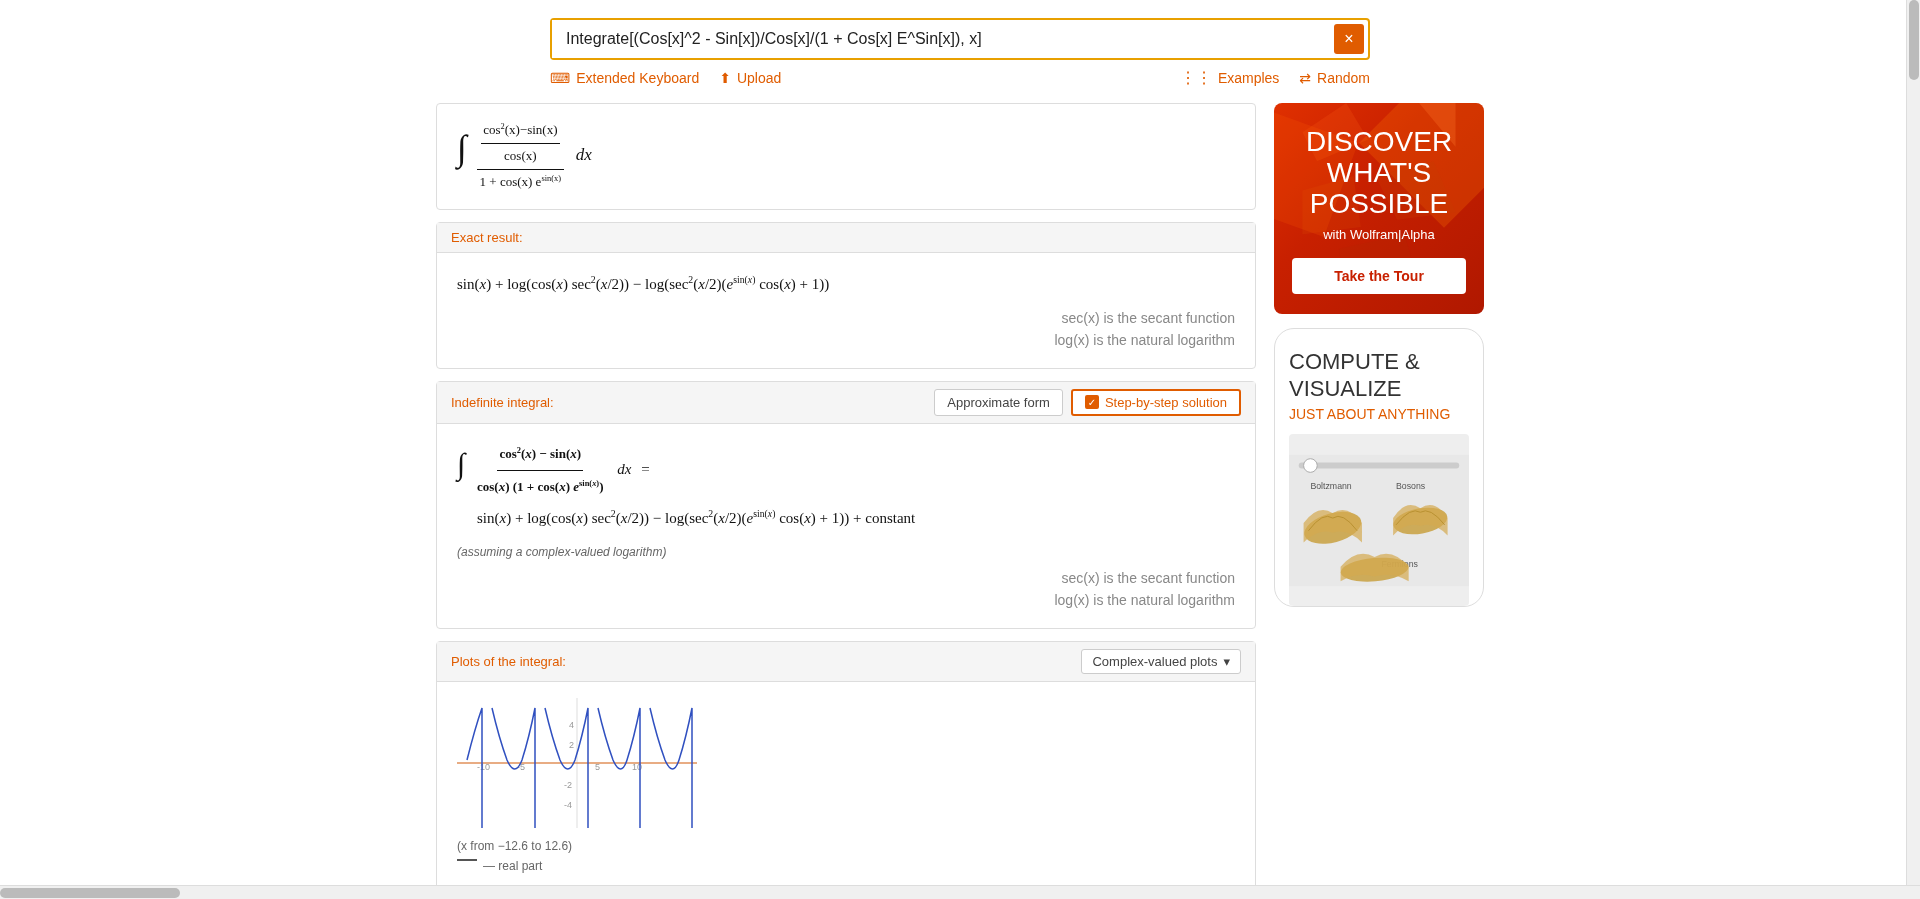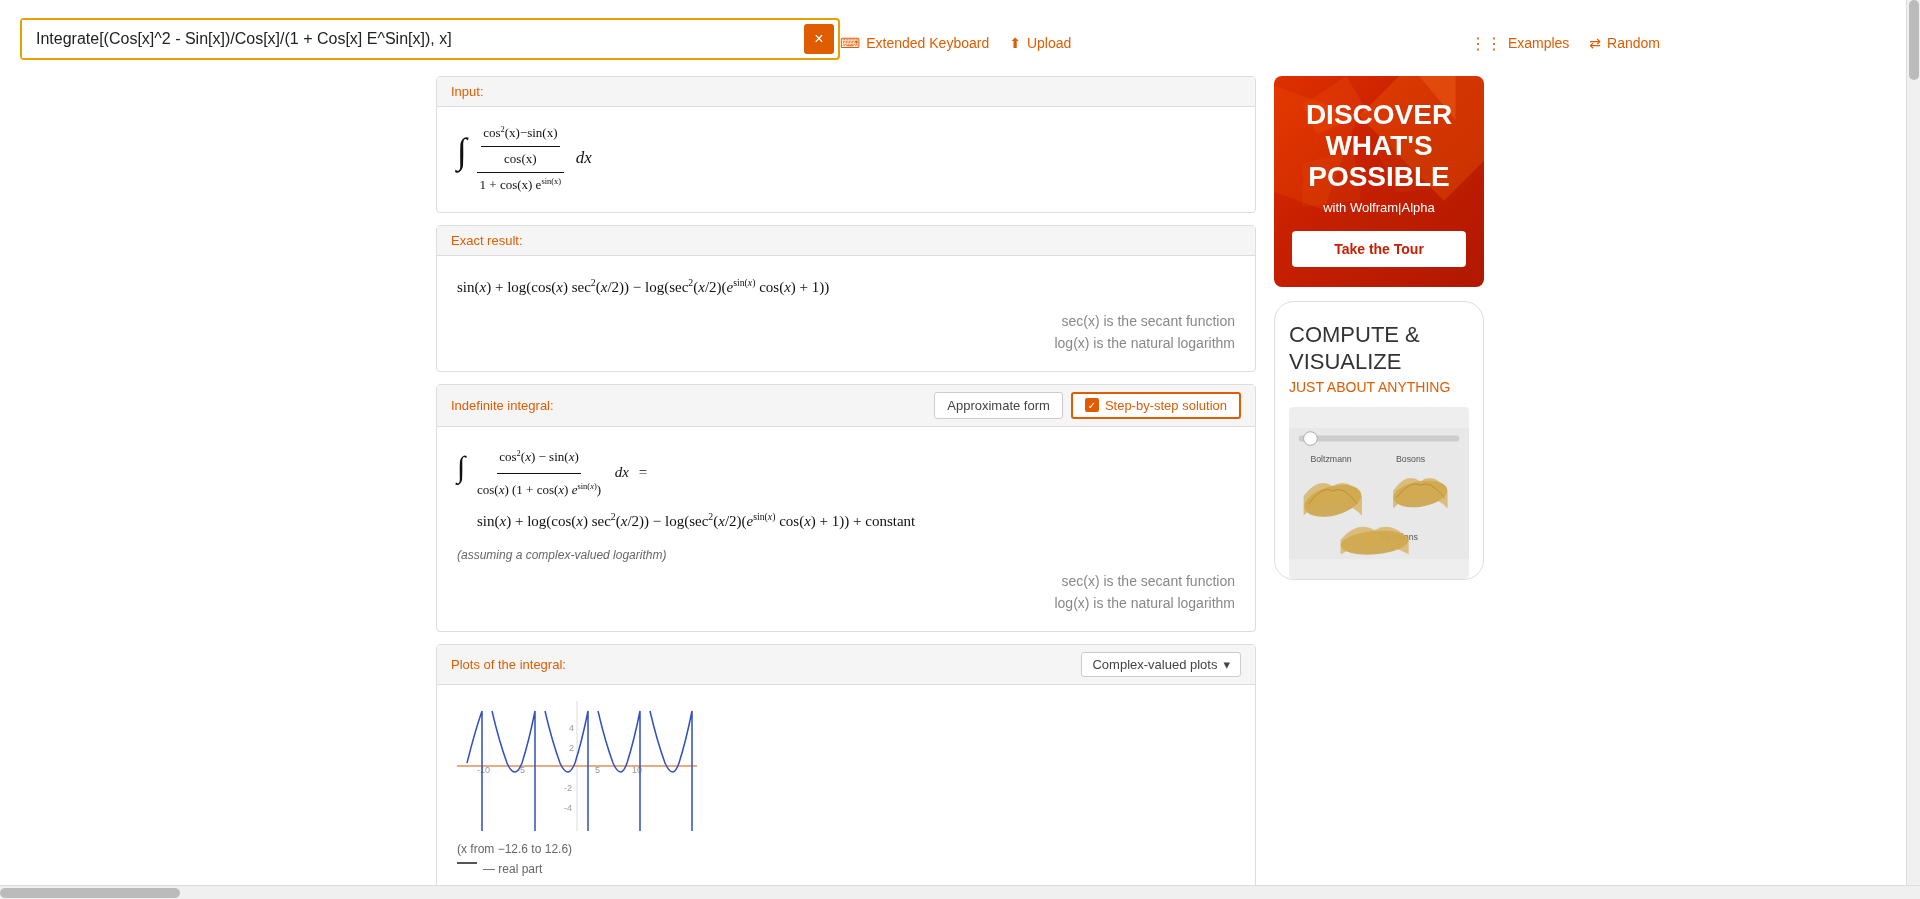--- a/index.html
+++ b/index.html
@@ -7,21 +7,21 @@
       font-family: Arial, sans-serif;
       background: #fff;
       color: #333;
       font-size: 14px;
       overflow-x: hidden;
     }
 
     
     .search-area {
       display: flex;
-      flex-direction: row;
+      flex-direction: column;
       align-items: center;
       padding: 18px 20px 0 20px;
       background: #fff;
     }
     .search-bar-wrapper {
       display: flex;
       align-items: center;
       width: 820px;
       border: 2px solid #e8a000;
       border-radius: 4px;
@@ -267,21 +267,21 @@
     .sidebar-card-red::after {
       content: '';
       position: absolute;
       top: 20px; left: -30px;
       width: 100px; height: 100px;
       background: rgba(255,100,0,0.18);
       transform: rotate(20deg);
     }
     .card-red-title {
       font-size: 28px;
-      font-weight: 700;
+      font-weight: 400;
       line-height: 1.1;
       position: relative;
       z-index: 1;
     }
     .card-red-subtitle {
       font-size: 13px;
       margin-top: 8px;
       position: relative;
       z-index: 1;
     }
@@ -403,23 +403,20 @@
       </button>
     </div>
   </div>
 </div>
 
 <div class="main-layout">
 
   <div class="results-column">
 
     <div class="pod">
-      <div class="pod-header">
-        <span>Input:</span>
-      </div>
       <div class="pod-body">
         <div class="math-display">
           <span class="integral-sign">∫</span>
           <span>
             <span class="fraction">
               <span class="numerator">
                 <span class="fraction">
                   <span class="numerator">cos<sup>2</sup>(x)−sin(x)</span>
                   <span class="denominator">cos(x)</span>
                 </span>
@@ -456,21 +453,21 @@
             <span class="checkbox-icon">
               <span>✓</span>
             </span>
             <span>Step-by-step solution</span>
           </button>
         </div>
       </div>
       <div class="pod-body">
         <div class="math-display" style="font-size:15px; line-height:2.2;">
           <span class="integral-sign" style="font-size:30px;">∫</span>
-          <span class="fraction" style="font-size:14px;">
+          <span class="fraction" style="font-size:14px;font-weight:bold;">
             <span class="numerator">cos<sup>2</sup>(<i>x</i>) − sin(<i>x</i>)</span>
             <span class="denominator">cos(<i>x</i>) (1 + cos(<i>x</i>) <i>e</i><sup>sin(<i>x</i>)</sup>)</span>
           </span>
           <span style="margin-left:6px; font-style:italic;">dx</span>
           <span style="margin-left:6px;">=</span>
           <br>
           <span style="margin-left:20px;">
             sin(<i>x</i>) + log(cos(<i>x</i>) sec<sup>2</sup>(<i>x</i>/2)) − log(sec<sup>2</sup>(<i>x</i>/2)(<i>e</i><sup>sin(<i>x</i>)</sup> cos(<i>x</i>) + 1)) + constant
           </span>
         </div>

